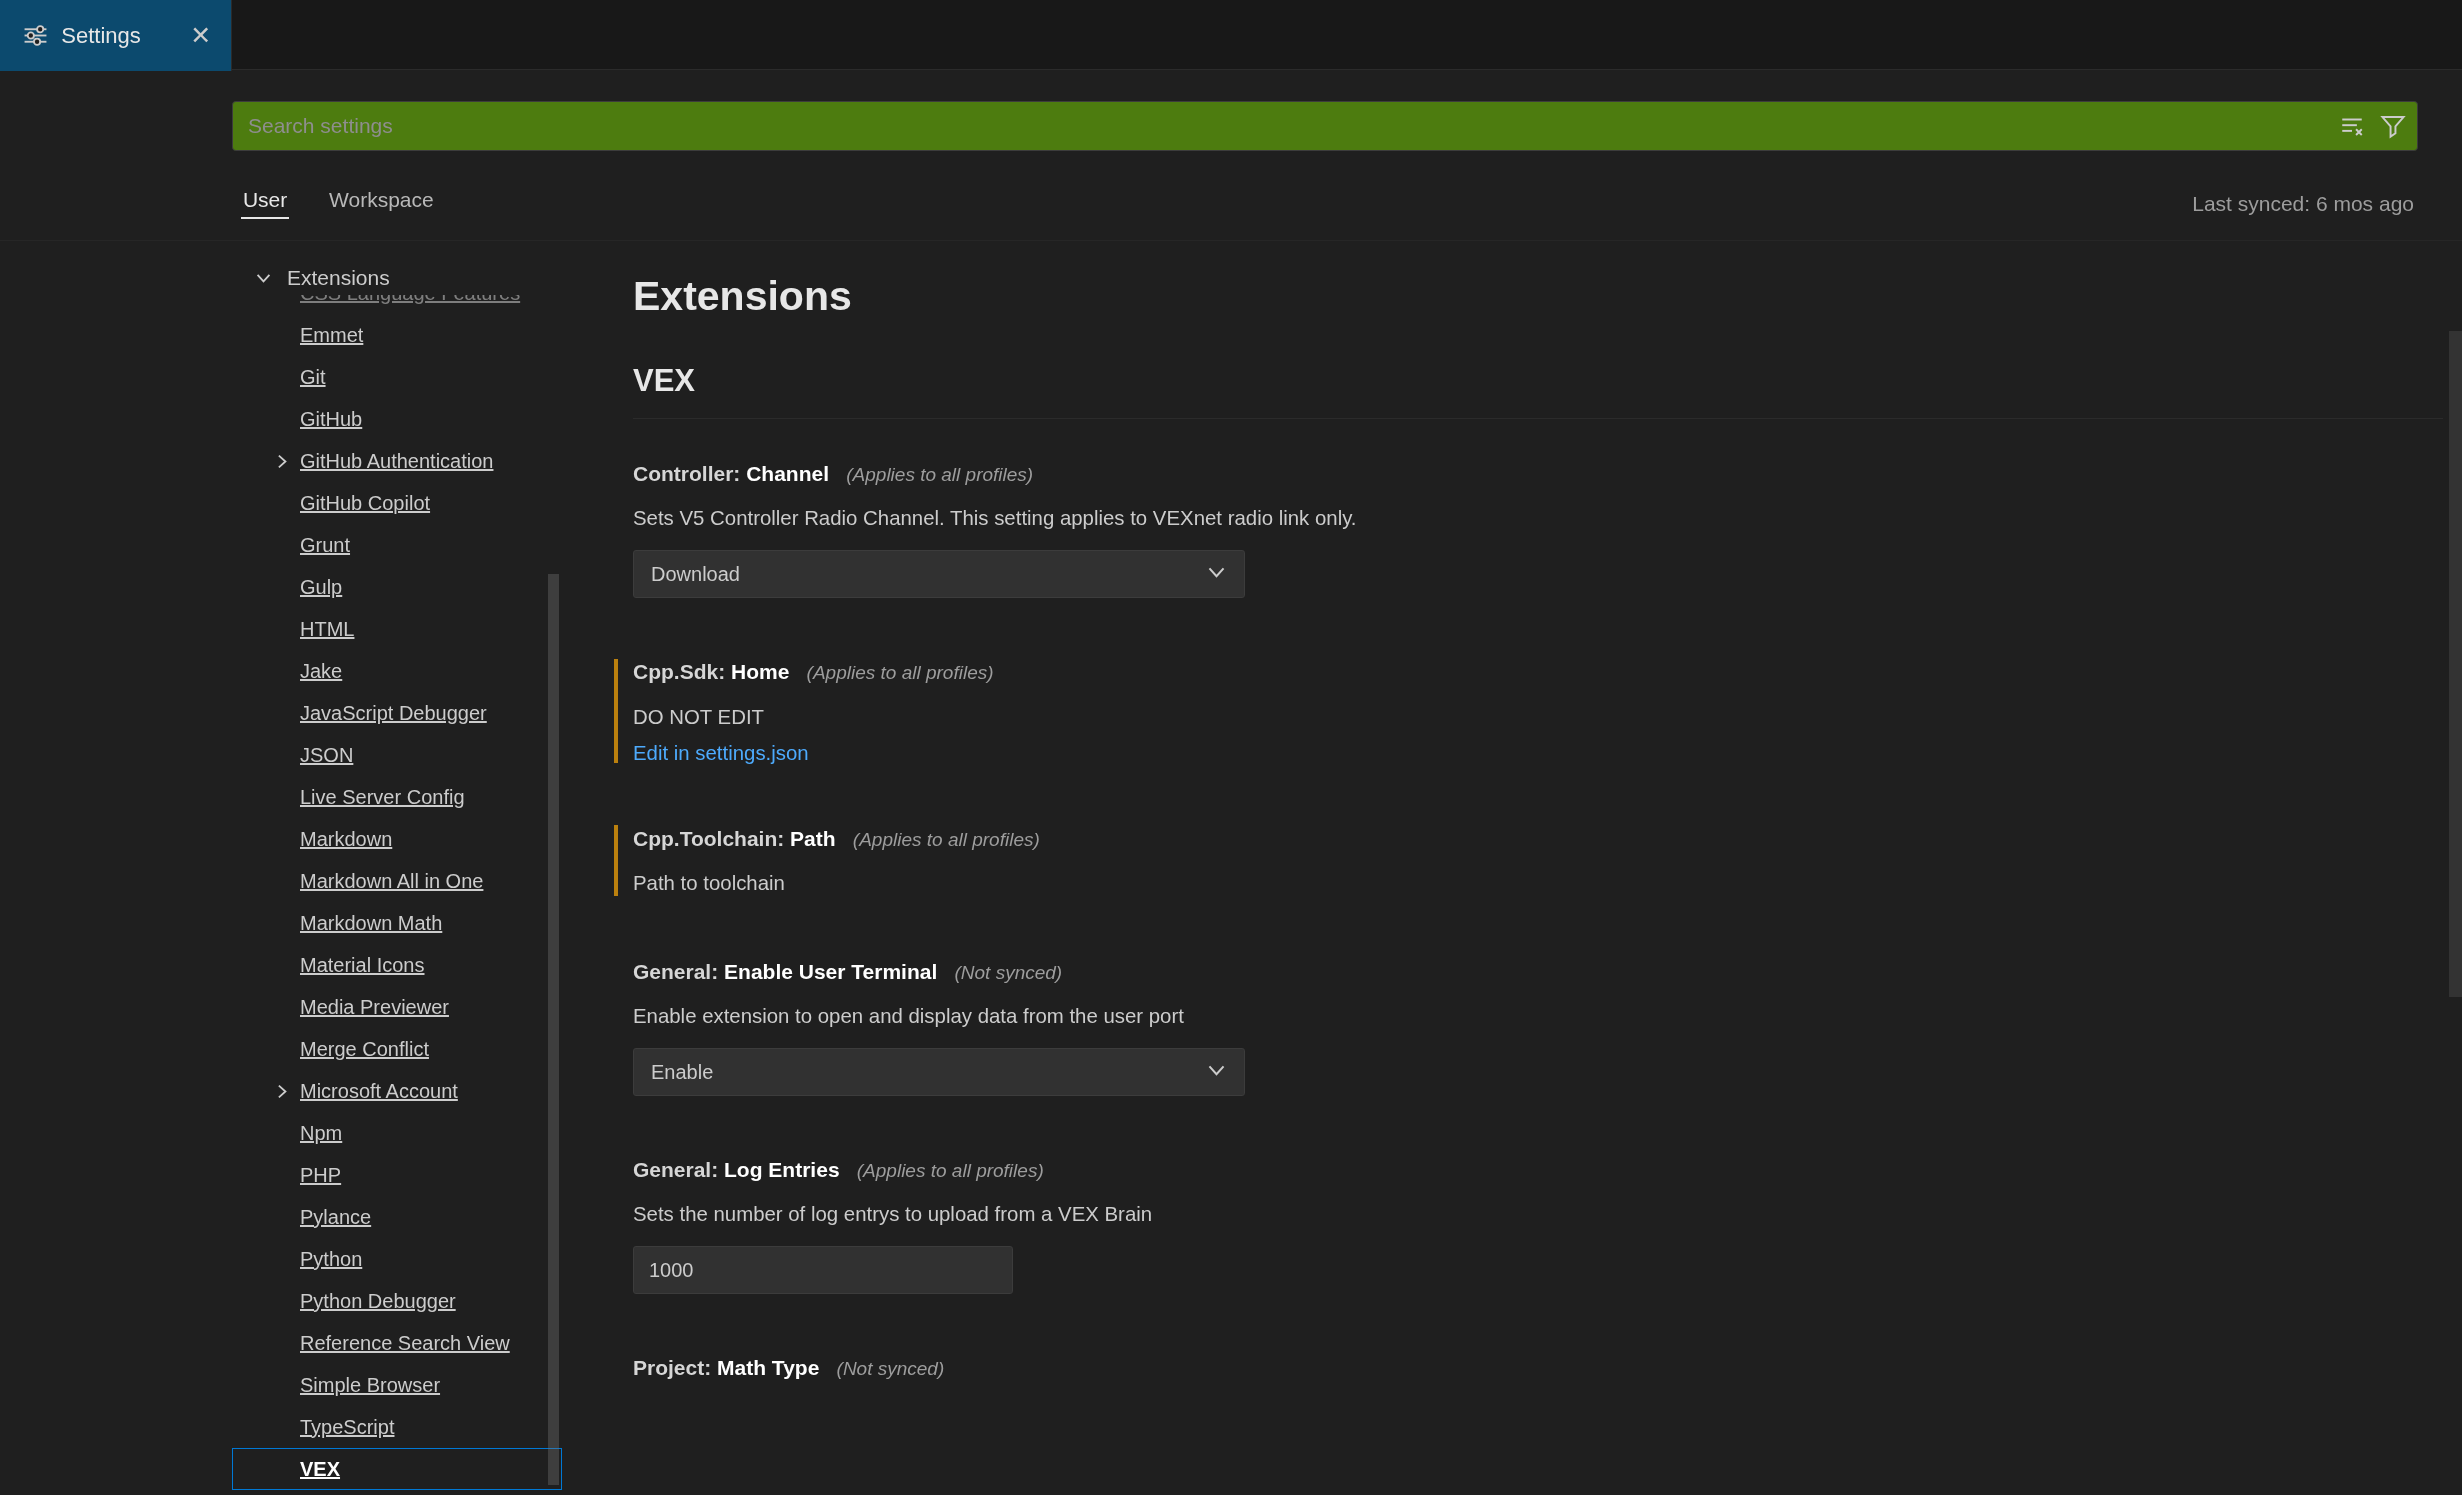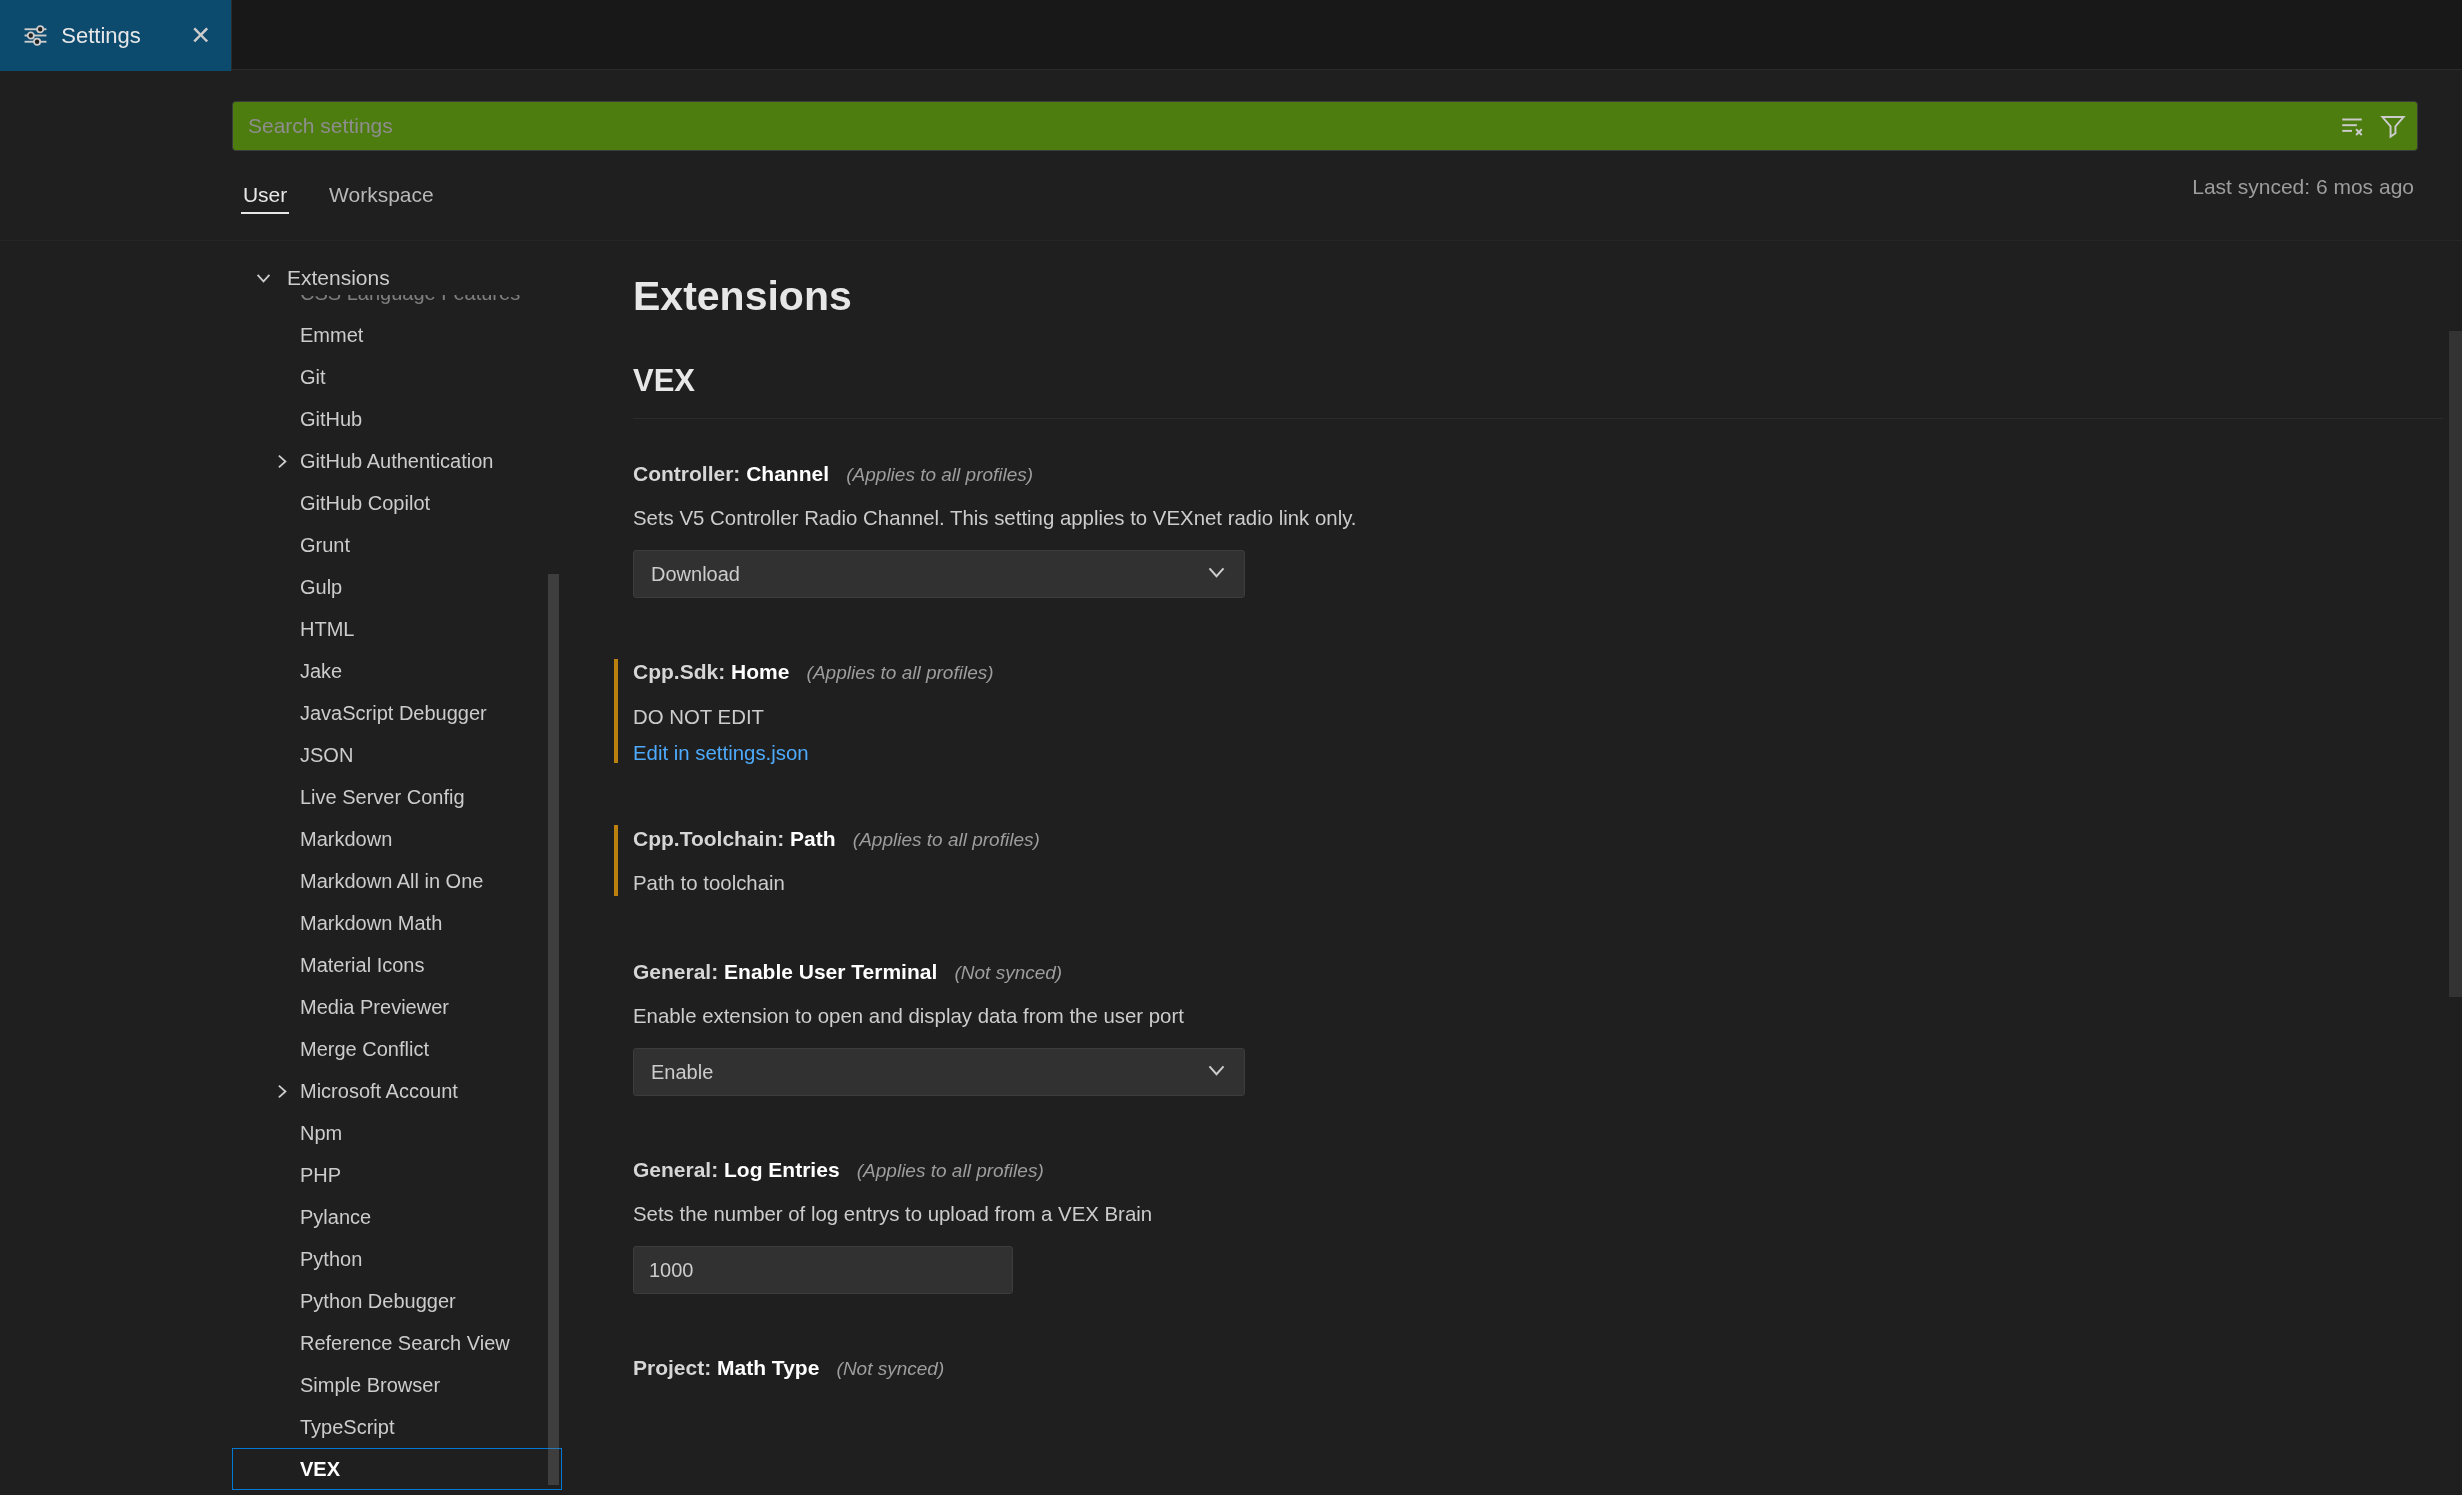--- a/index.html
+++ b/index.html
@@ -21,32 +21,32 @@
   .search-row { position:absolute; top:101px; left:232px; right:44px; height:50px; z-index:4; }
   .search-input {
     width:100%; height:100%;
     background:#4d7c0f; border:1px solid #3c3c3c; border-radius:3.8px;
     color:#cccccc; font-size:21px; padding:0 105px 0 15px; outline:none;
     font-family:"Liberation Sans","DejaVu Sans",sans-serif;
   }
   .search-input::placeholder { color:#8e8e8e; }
   .search-icons { position:absolute; right:5.7px; top:5.7px; height:39px; display:flex; align-items:center; gap:3.8px; }
   .icon-btn { width:38px; height:38px; display:flex; align-items:center; justify-content:center; border-radius:5.7px; cursor:pointer; }
-  .scope-row { position:absolute; top:175px; left:241px; right:48px; height:57px; display:flex; align-items:flex-start; z-index:4; }
+  .scope-row { position:absolute; top:175px; left:241px; right:48px; height:57px; display:flex; align-items:center; z-index:4; }
   .scope-tab { font-size:21px; color:#b8b8b8; margin-right:38px; padding:7.6px 1.9px 15px; position:relative; cursor:pointer; }
   .scope-tab.active { color:#e7e7e7; }
   .scope-tab.active::after { content:""; position:absolute; left:0; right:0; bottom:7.6px; height:1.9px; background:#e7e7e7; }
   .last-synced { margin-left:auto; color:#9d9d9d; font-size:21px; }
   .header-border { position:absolute; top:240px; left:0; right:0; height:1px; background:#262626; }
   
   .toc { position:absolute; left:232px; top:260px; width:330px; bottom:0; overflow:hidden; }
   .toc-header { position:absolute; top:0; left:0; right:0; height:35px; background:#1f1f1f; z-index:2; display:flex; align-items:center; font-size:21px; color:#cccccc; padding-left:55px; cursor:pointer; }
   .toc-header .twisty { position:absolute; left:21px; display:flex; }
   .toc-list { position:absolute; top:12.4px; left:0; right:0; z-index:1; }
-  .toc-item { height:42px; display:flex; align-items:center; padding-left:67px; font-size:20px; color:#cccccc; position:relative; border:1px solid transparent; white-space:nowrap; cursor:pointer; }
+  .toc-item { height:42px; display:flex; align-items:center; padding-left:67px; font-size:20px; color:#cccccc; position:relative; border:1px solid transparent; white-space:nowrap; cursor:pointer;text-decoration:underline; }
   .toc-item .twisty { position:absolute; left:38px; display:flex; }
   .toc-item.faded { opacity:0.55; }
   .toc-item.selected { border-color:#0078d4; color:#ffffff; font-weight:700; }
   .toc-scrollbar { position:absolute; right:2.9px; top:314px; width:11.4px; height:911px; background:rgba(121,121,121,0.35); z-index:3; }
   
   .main { position:absolute; left:633px; top:268px; right:0; bottom:0; }
   .page-heading { font-size:41px; font-weight:700; color:#e7e7e7; line-height:57px; }
   .section-heading { margin-top:38px; margin-right:19px; font-size:31px; font-weight:700; color:#e7e7e7; padding-bottom:19px; border-bottom:1px solid #2b2b2b; }
   .setting { margin-top:59px; position:relative; max-width:1616px; }
   .setting.first { margin-top:40px; }

